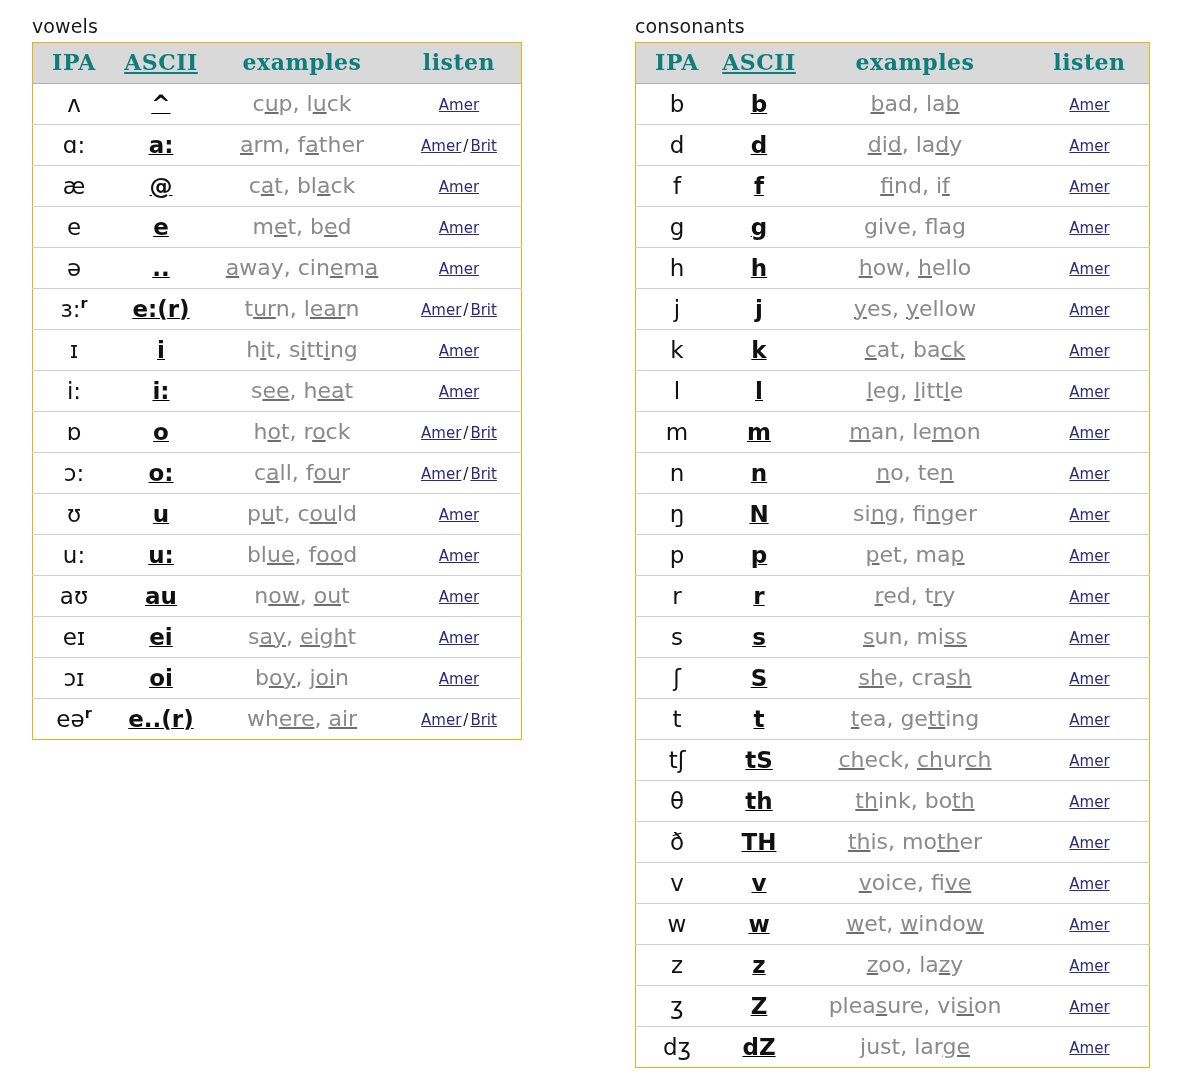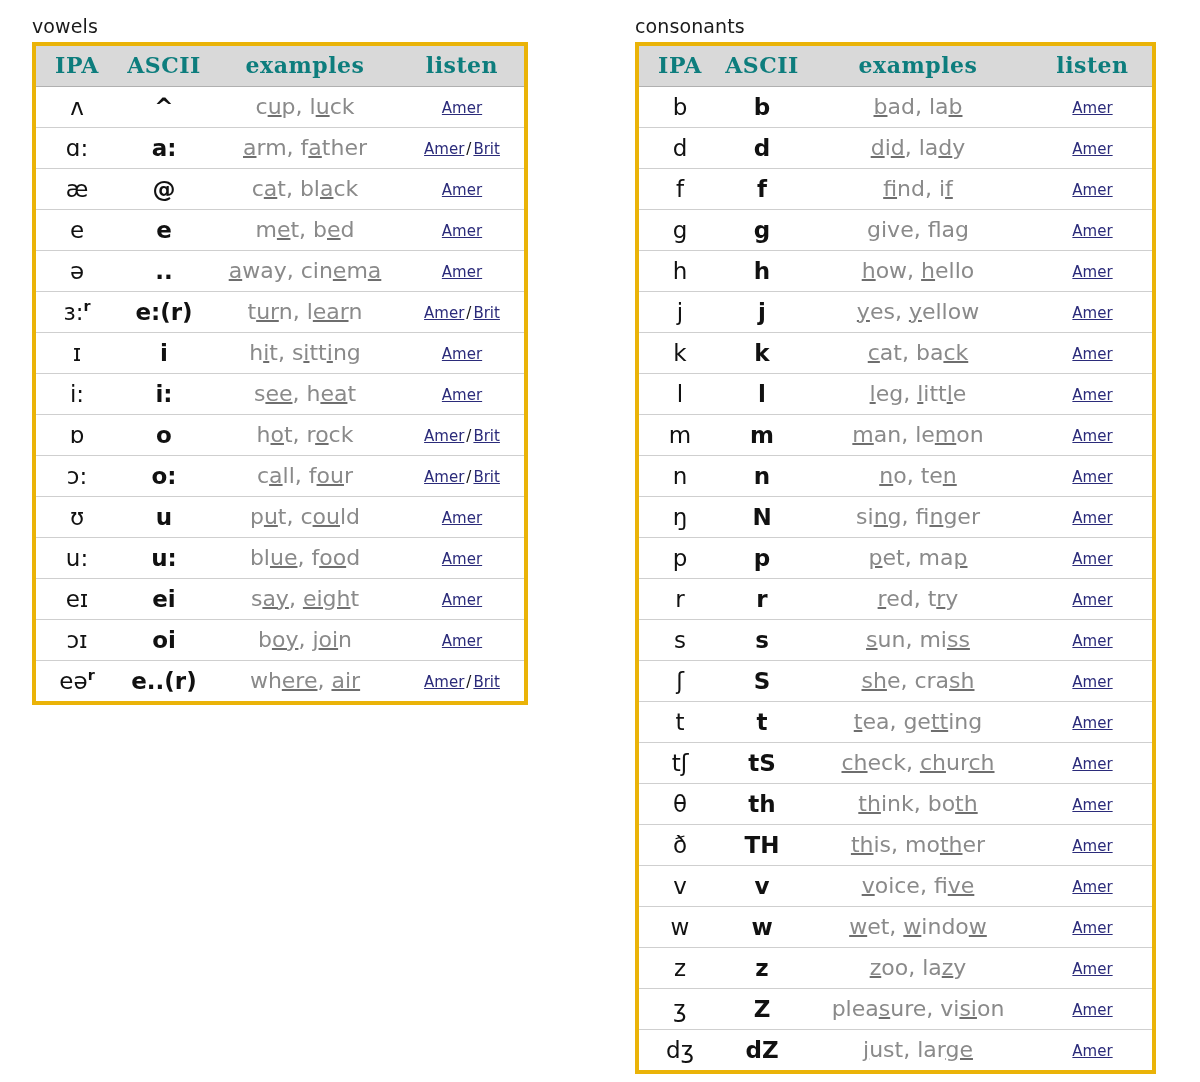--- a/index.html
+++ b/index.html
@@ -31,21 +31,21 @@
     font-size: 19px;
     color: #1a1a1a;
     line-height: 24px;
     padding-bottom: 4px;
     letter-spacing: 0.1px;
   }
 
   table.ipa {
     border-collapse: collapse;
     width: 100%;
-    border: 4px solid #eab308;
+    border: 1px solid #eab308;
     background: #ffffff;
     table-layout: fixed;
   }
   table.ipa thead th {
     background: #d9d9d9;
     color: #0d7d7d;
     font-family: "DejaVu Serif", "Liberation Serif", serif;
     font-weight: bold;
     font-size: 22px;
     padding: 6px 0 8px 0;
@@ -55,21 +55,21 @@
   }
   table.ipa tbody td {
     border-top: 1px solid #cfcfcf;
     padding: 0;
     height: 40px;
     vertical-align: middle;
   }
   table.ipa tbody tr:first-child td { border-top: none; }
 
   .c-ipa   { text-align: center; }
-  .c-ascii { text-align: center; }
+  .c-ascii { text-align: center; text-decoration: underline; }
   .c-ex    { text-align: center; }
   .c-listen{ text-align: center; }
 
   
   .vowels .c-ipa    { width: 82px; }
   .vowels .c-ascii  { width: 92px; }
   .vowels .c-ex     { width: 190px; }
   .vowels .c-listen { width: 124px; }
 
   
@@ -209,20 +209,26 @@
             <td class="c-ex"><span class="examples">p<u>u</u>t, c<u>ou</u>ld</span></td>
             <td class="c-listen"><span class="listen"><a href="#">Amer</a></span></td>
           </tr>
           <tr>
             <td class="c-ipa"><span class="ipa-sym">u:</span></td>
             <td class="c-ascii"><span class="ascii-sym">u:</span></td>
             <td class="c-ex"><span class="examples">bl<u>ue</u>, f<u>oo</u>d</span></td>
             <td class="c-listen"><span class="listen"><a href="#">Amer</a></span></td>
           </tr>
           <tr>
+            <td class="c-ipa"><span class="ipa-sym">aʊ</span></td>
+            <td class="c-ascii"><span class="ascii-sym">au</span></td>
+            <td class="c-ex"><span class="examples">n<u>ow</u>, <u>ou</u>t</span></td>
+            <td class="c-listen"><span class="listen"><a href="#">Amer</a></span></td>
+          </tr>
+          <tr>
             <td class="c-ipa"><span class="ipa-sym">eɪ</span></td>
             <td class="c-ascii"><span class="ascii-sym">ei</span></td>
             <td class="c-ex"><span class="examples">s<u>ay</u>, <u>eigh</u>t</span></td>
             <td class="c-listen"><span class="listen"><a href="#">Amer</a></span></td>
           </tr>
           <tr>
             <td class="c-ipa"><span class="ipa-sym">ɔɪ</span></td>
             <td class="c-ascii"><span class="ascii-sym">oi</span></td>
             <td class="c-ex"><span class="examples">b<u>oy</u>, j<u>oi</u>n</span></td>
             <td class="c-listen"><span class="listen"><a href="#">Amer</a></span></td>

